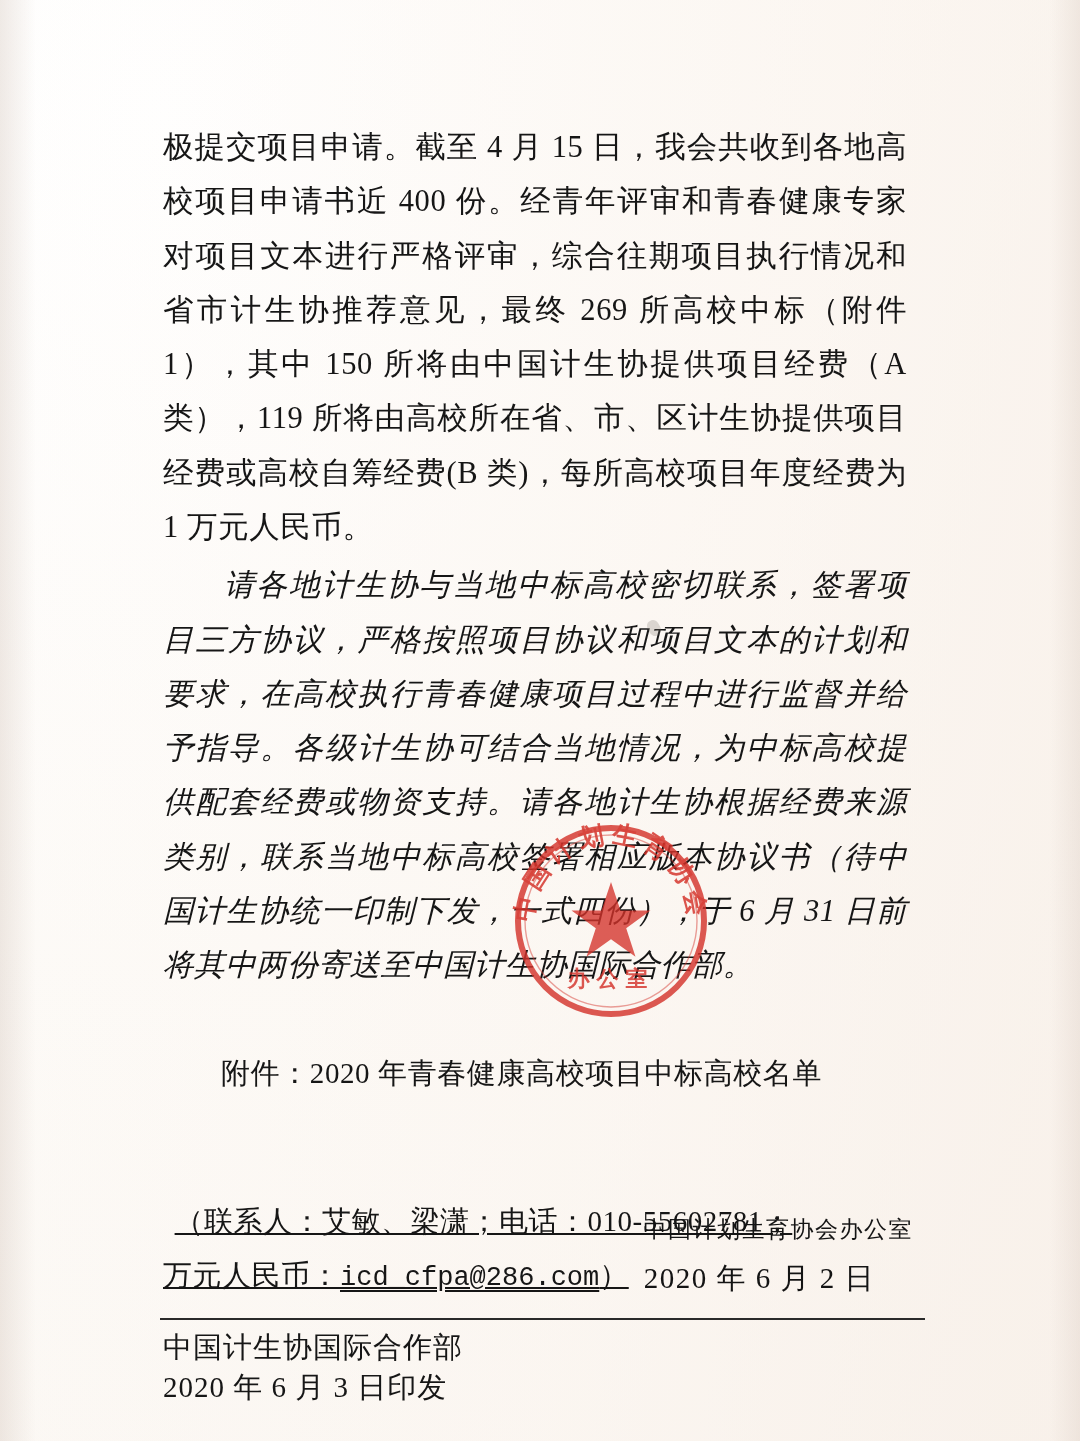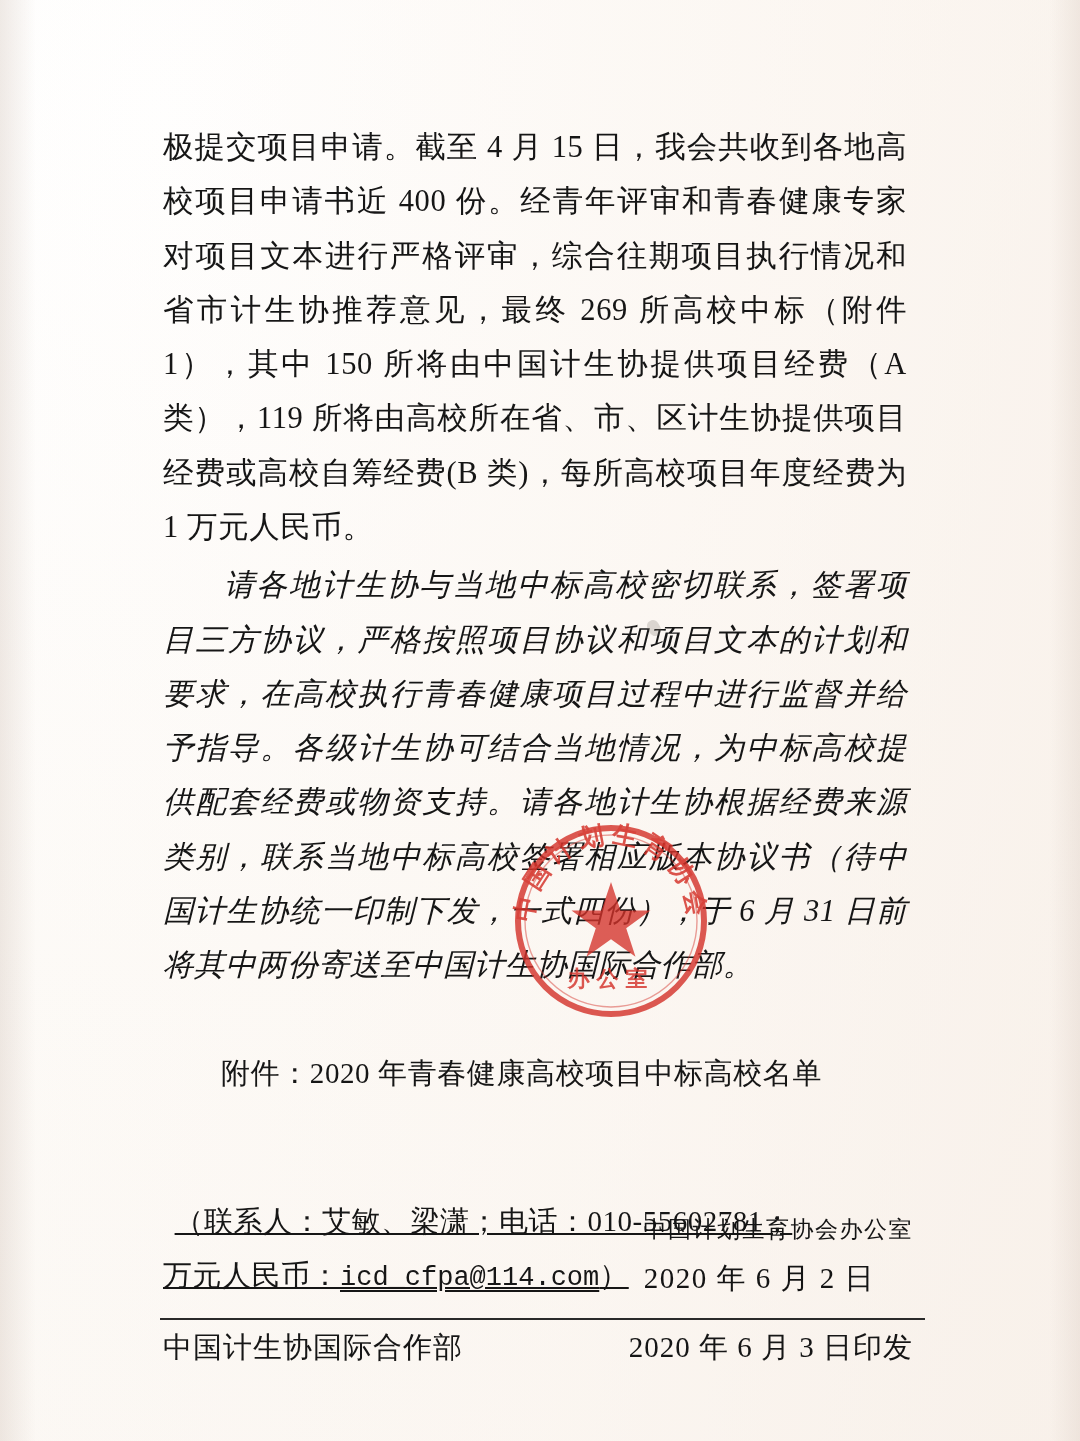--- a/index.html
+++ b/index.html
@@ -141,20 +141,21 @@
   .footer {
     position: absolute;
     left: 163px;
     right: 155px;
     top: 1328px;
     display: flex;
     justify-content: space-between;
     font-size: 29px;
     letter-spacing: 1px;
     color: #161616;
+    flex-direction: column;
   }
   .footer-right { padding-right: 12px; }
 
   
   .speck {
     position: absolute;
     left: 648px;
     top: 620px;
     width: 12px;
     height: 16px;
@@ -202,21 +203,21 @@
         <textPath href="#sealArcTop" startOffset="50%" text-anchor="middle">中国计划生育协会</textPath>
       </text>
 
       <text x="111" y="176" text-anchor="middle" font-family="'Liberation Serif', serif" font-size="22" font-weight="bold" fill="#d4322a" opacity="0.88" letter-spacing="7">办公室</text>
     </svg>
   </div>
 
   <div class="contact-block">
     <div class="contact-line1">（联系人：艾敏、梁潇；电话：010-55602781；</div>
     <div>
-      <span class="contact-email-label">万元人民币：</span><span class="email-underline">icd_cfpa@114.com</span><span>）</span>
+      <span class="contact-email-label">万元人民币：</span><span class="email-underline">icd_cfpa@286.com</span><span>）</span>
     </div>
   </div>
 
   <div class="footer-rule"></div>
   <div class="footer">
     <span class="footer-left">中国计生协国际合作部</span>
     <span class="footer-right">2020 年 6 月 3 日印发</span>
   </div>
 </div>
 

